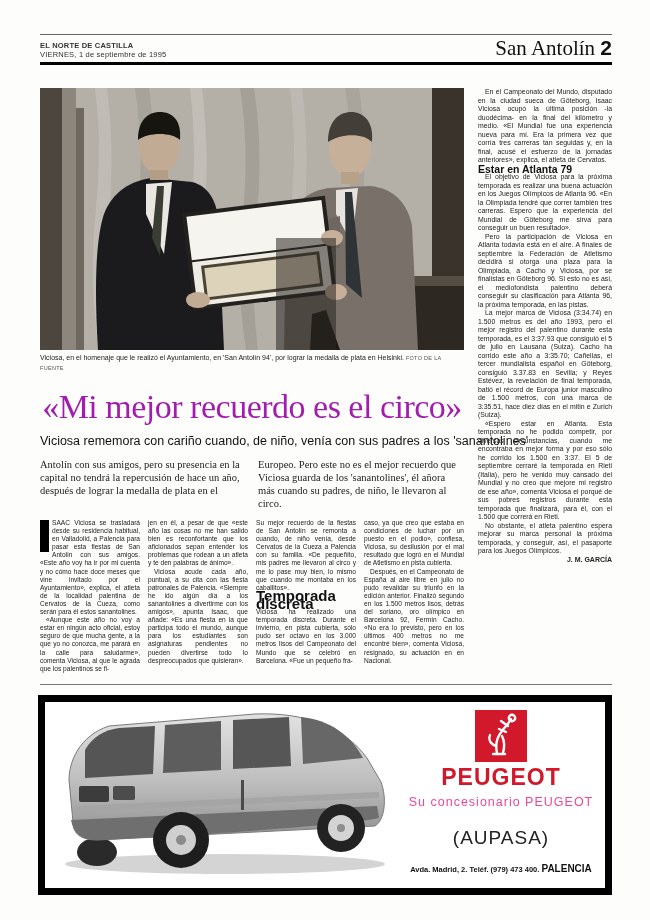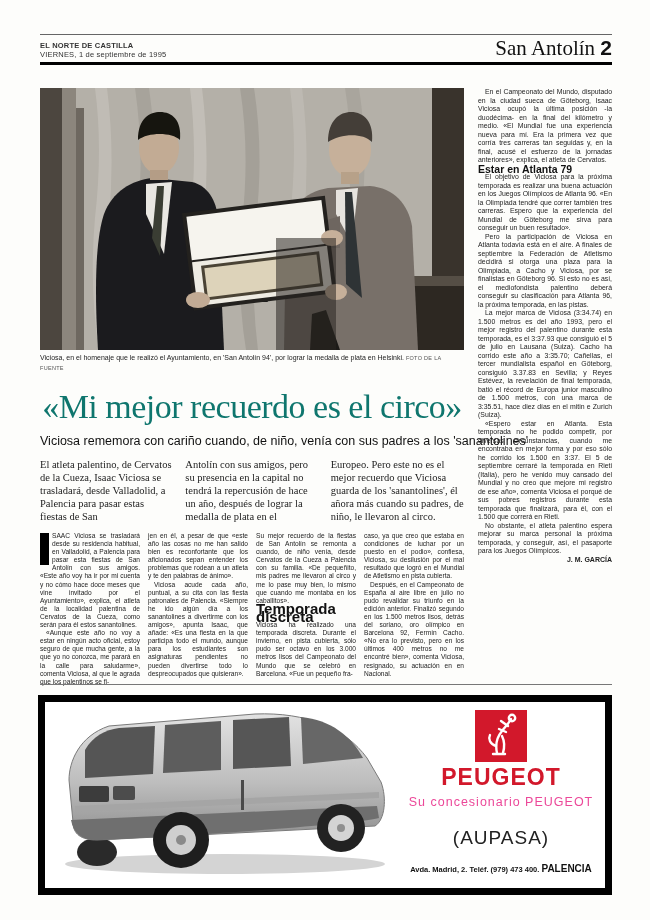--- a/index.html
+++ b/index.html
@@ -22,21 +22,21 @@
   .side-col{flex:1;min-width:0;}
 
   
   .photo{width:424px;height:262px;background:#b6b2ab;overflow:hidden;}
   .photo svg{display:block;}
   .caption{margin-top:3px;font-size:7px;line-height:9px;color:#222;}
   .caption .credit{font-size:5.5px;color:#555;letter-spacing:.3px;}
 
   
   .headline{margin-top:16px;font-family:"Liberation Serif",serif;font-size:34px;line-height:36px;
-            text-align:center;color:#0f766e;letter-spacing:-.5px;white-space:nowrap;}
+            text-align:center;color:#a21caf;letter-spacing:-.5px;white-space:nowrap;}
   .deck{margin-top:9px;font-size:12.5px;line-height:14px;color:#111;text-align:left;white-space:nowrap;}
 
   
   .intro{margin-top:10px;display:flex;gap:12px;}
   .intro p{margin:0;flex:1;font-family:"Liberation Serif",serif;font-size:10.5px;line-height:13px;color:#222;}
 
   
   .bodycols{margin-top:9px;display:flex;gap:8px;height:164px;overflow:hidden;}
   .bcol{flex:1;font-size:6.6px;line-height:8.1px;text-align:justify;color:#222;}
   .bcol p{margin:0;text-indent:6px;}
@@ -143,21 +143,20 @@
       </div>
       <div class="caption">
         <span>Viciosa, en el homenaje que le realizó el Ayuntamiento, en 'San Antolín 94', por lograr la medalla de plata en Helsinki.</span>
         <span class="credit">FOTO DE LA FUENTE</span>
       </div>
 
       <div class="headline">«Mi mejor recuerdo es el circo»</div>
       <div class="deck">Viciosa rememora con cariño cuando, de niño, venía con sus padres a los 'sanantolines'</div>
 
       <div class="intro">
-        <p>El atleta palentino, de Cervatos de la Cueza, Isaac Viciosa se trasladará, desde Valladolid, a Palencia para pasar estas fiestas de San</p>
         <p>Antolín con sus amigos, pero su presencia en la capital no tendrá la repercusión de hace un año, después de lograr la medalla de plata en el</p>
         <p>Europeo. Pero este no es el mejor recuerdo que Viciosa guarda de los 'sanantolines', él añora más cuando su padres, de niño, le llevaron al circo.</p>
       </div>
 
       <div class="bodycols">
         <div class="bcol">
           <p class="first"><span class="dropcap">I</span><span>SAAC Viciosa se trasladará desde su residencia habitual, en Valladolid, a Palencia para pasar esta fiestas de San Antolín con sus amigos. «Este año voy ha ir por mi cuenta y no cómo hace doce meses que vine invitado por el Ayuntamiento», explica, el atleta de la localidad palentina de Cervatos de la Cueza, como serán para él estos sanantolines.</span></p>
           <p>«Aunque este año no voy a estar en ningún acto oficial, estoy seguro de que mucha gente, a la que yo no conozca, me parará en la calle para saludarme», comenta Viciosa, al que le agrada que los palentinos se fi-</p>
         </div>
         <div class="bcol">

